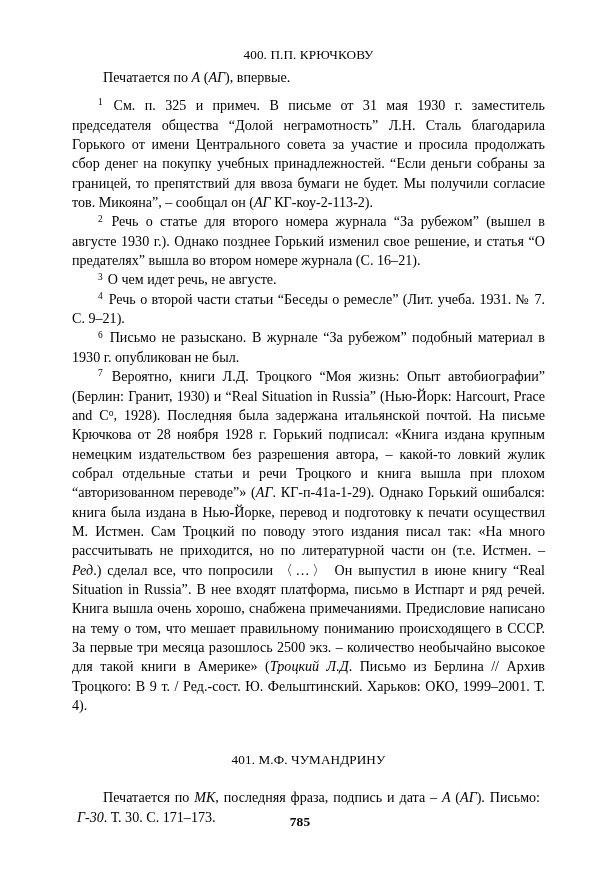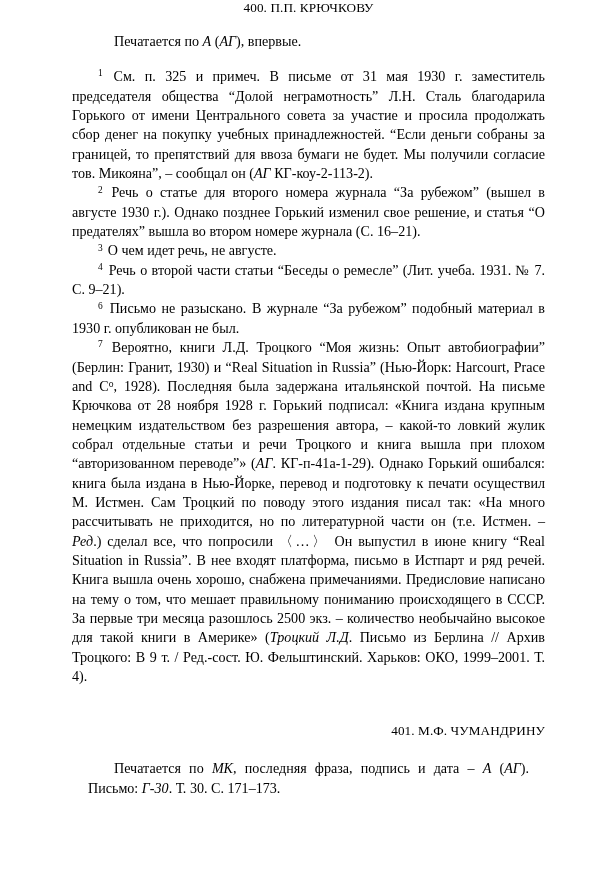--- a/index.html
+++ b/index.html
@@ -32,26 +32,26 @@
 
   
   .section-title {
     text-align: center;
     font-size: 13.2px;
     line-height: 16px;
     letter-spacing: 0.1px;
     margin: 0;
     font-weight: normal;
   }
-  #sec1-title { }
-  #sec2-title { padding-top: 37px; text-align: right; }
+  #sec1-title { padding-top: 47px; }
+  #sec2-title { padding-top: 37px; }
 
   
   p.para {
-    margin: 16px;
+    margin: 5px;
     font-size: 14.1px;
     line-height: 19.35px;
     text-align: justify;
     text-indent: 26px;
     hyphens: manual;
     -webkit-hyphens: manual;
   }
   p.para.lastline-left {
     text-align-last: left;
   }
@@ -115,13 +115,14 @@
     </div>
 
     <h2 class="section-title" id="sec2-title">401. М.Ф. ЧУМАНДРИНУ</h2>
 
     <div class="gap-before-sec2-body">
       <p class="para lastline-left"><span>Печатается по </span><i>МК</i><span>, последняя фраза, подпись и дата – </span><i>А</i><span> (</span><i>АГ</i><span>). Письмо: </span><i>Г-30</i><span>. Т. 30. С. 171–173.</span></p>
     </div>
 
   </div>
 
+  <div class="folio">785</div>
 </div>
 
 </body></html>

